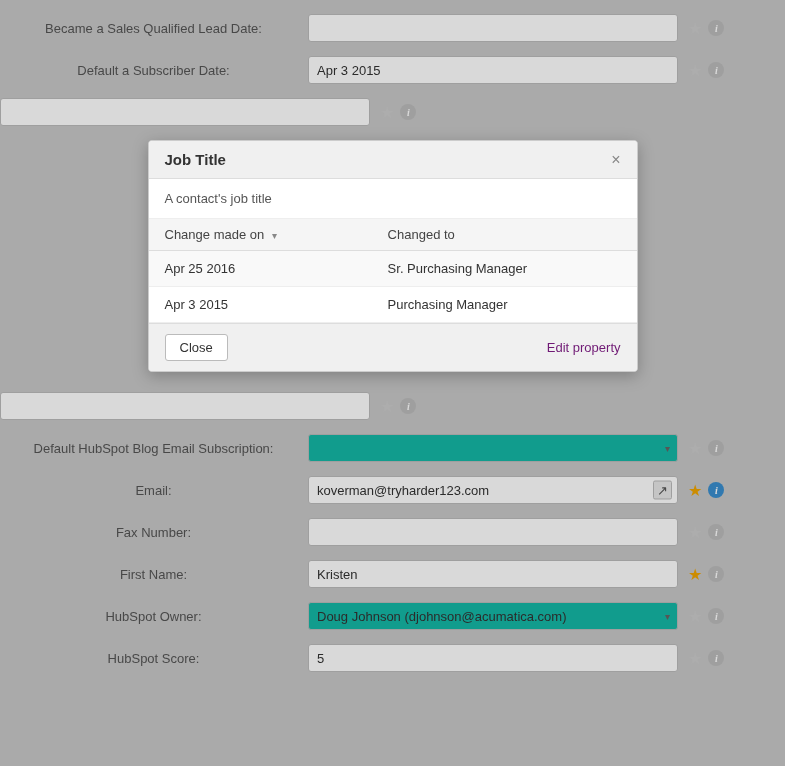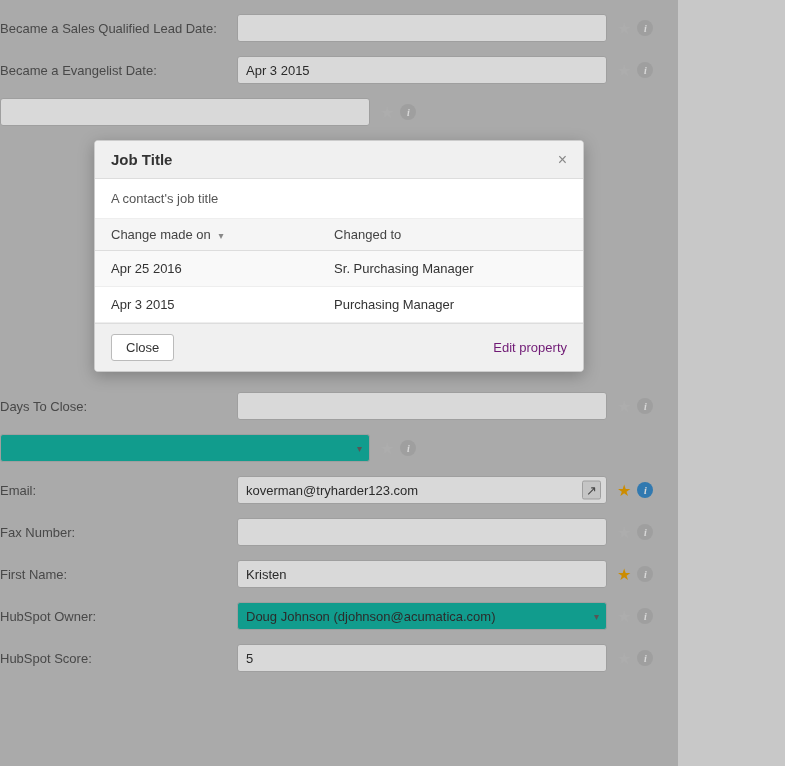--- a/index.html
+++ b/index.html
@@ -18,26 +18,27 @@
     }
 
     .field-row {
       display: flex;
       align-items: center;
       margin-bottom: 6px;
       height: 36px;
     }
 
     .field-label {
-      text-align: left;
+      text-align: center;
       color: #555;
       font-size: 13px;
-      width: 237px;
+      width: 308px;
       padding-right: 10px;
       flex-shrink: 0;
+      padding-left: 9px;
     }
 
     .field-input {
       flex: 1;
       max-width: 370px;
       height: 28px;
       border: 1px solid #bbb;
       border-radius: 3px;
       background: #fff;
       padding: 4px 8px;
@@ -137,21 +138,21 @@
       background: #e8e8e8;
       padding: 1px 3px;
       border-radius: 2px;
     }
 
     
     .modal-overlay {
       position: absolute;
       top: 0;
       left: 0;
-      width: 678px;
+      width: 785px;
       height: 766px;
       background: rgba(0,0,0,0.15);
       z-index: 100;
       display: flex;
       align-items: flex-start;
       justify-content: center;
       padding-top: 140px;
     }
 
     .modal {
@@ -276,21 +277,21 @@
   <div class="field-row">
     <div class="field-label">Became a Sales Qualified Lead Date:</div>
     <input class="field-input" type="text" value="" style="">
     <div class="field-actions">
       <span class="star-icon">★</span>
       <div class="info-icon">i</div>
     </div>
   </div>
 
   <div class="field-row">
-    <div class="field-label">Became a Evangelist Date:</div>
+    <div class="field-label">Default a Subscriber Date:</div>
     <input class="field-input" type="text" value="Apr 3 2015" style="">
     <div class="field-actions">
       <span class="star-icon">★</span>
       <div class="info-icon">i</div>
     </div>
   </div>
 
   <div class="field-row">
     <input class="field-input" type="text" value="" style="">
     <div class="field-actions">
@@ -300,29 +301,29 @@
   </div>
 
   <div class="field-row" style="visibility:hidden;"></div>
   <div class="field-row" style="visibility:hidden;"></div>
   <div class="field-row" style="visibility:hidden;"></div>
   <div class="field-row" style="visibility:hidden;"></div>
   <div class="field-row" style="visibility:hidden;"></div>
   <div class="field-row" style="visibility:hidden;"></div>
 
   <div class="field-row">
-    <div class="field-label">Days To Close:</div>
     <input class="field-input" type="text" value="" style="">
     <div class="field-actions">
       <span class="star-icon">★</span>
       <div class="info-icon">i</div>
     </div>
   </div>
 
   <div class="field-row">
+    <div class="field-label">Default HubSpot Blog Email Subscription:</div>
     <div class="select-wrapper">
       <select>
         <option value=""></option>
       </select>
       <span class="select-arrow">▾</span>
     </div>
     <div class="field-actions">
       <span class="star-icon">★</span>
       <div class="info-icon">i</div>
     </div>

